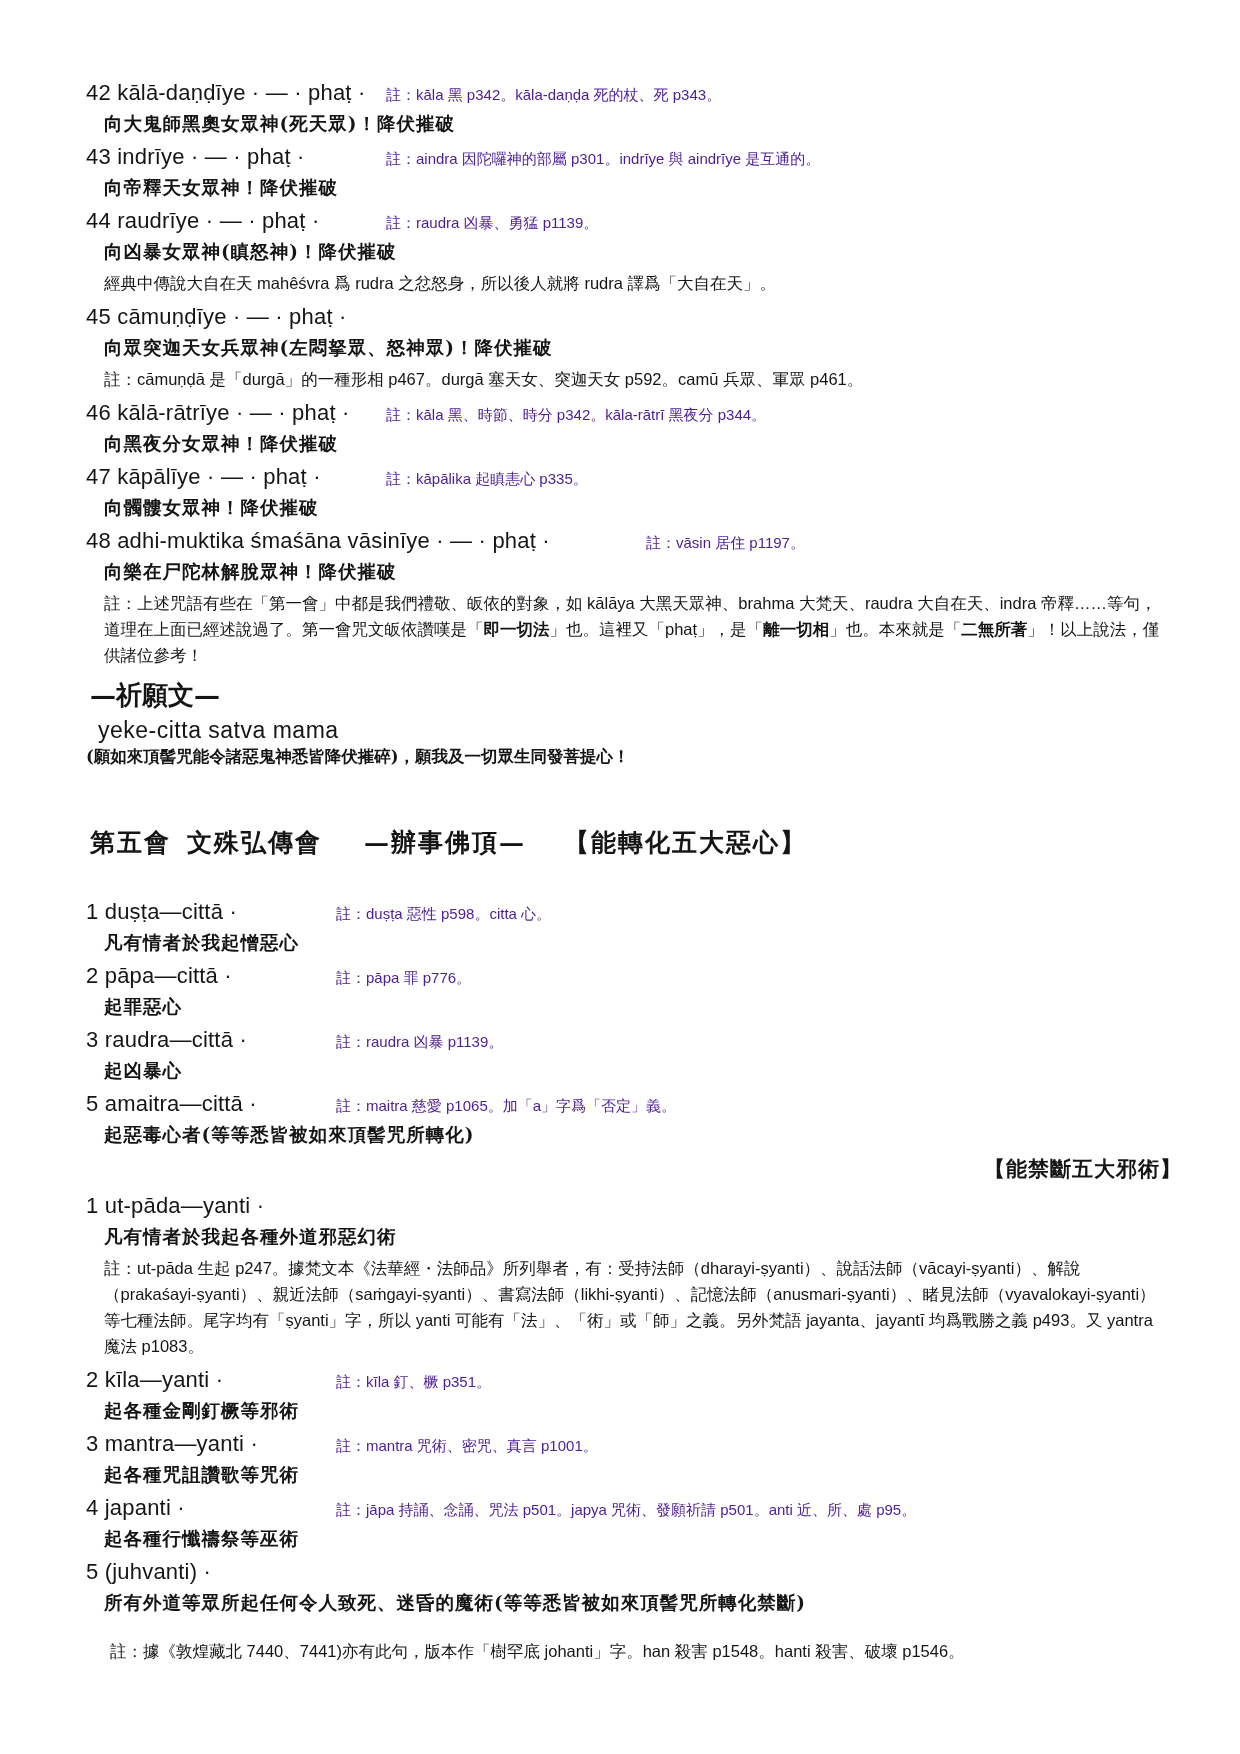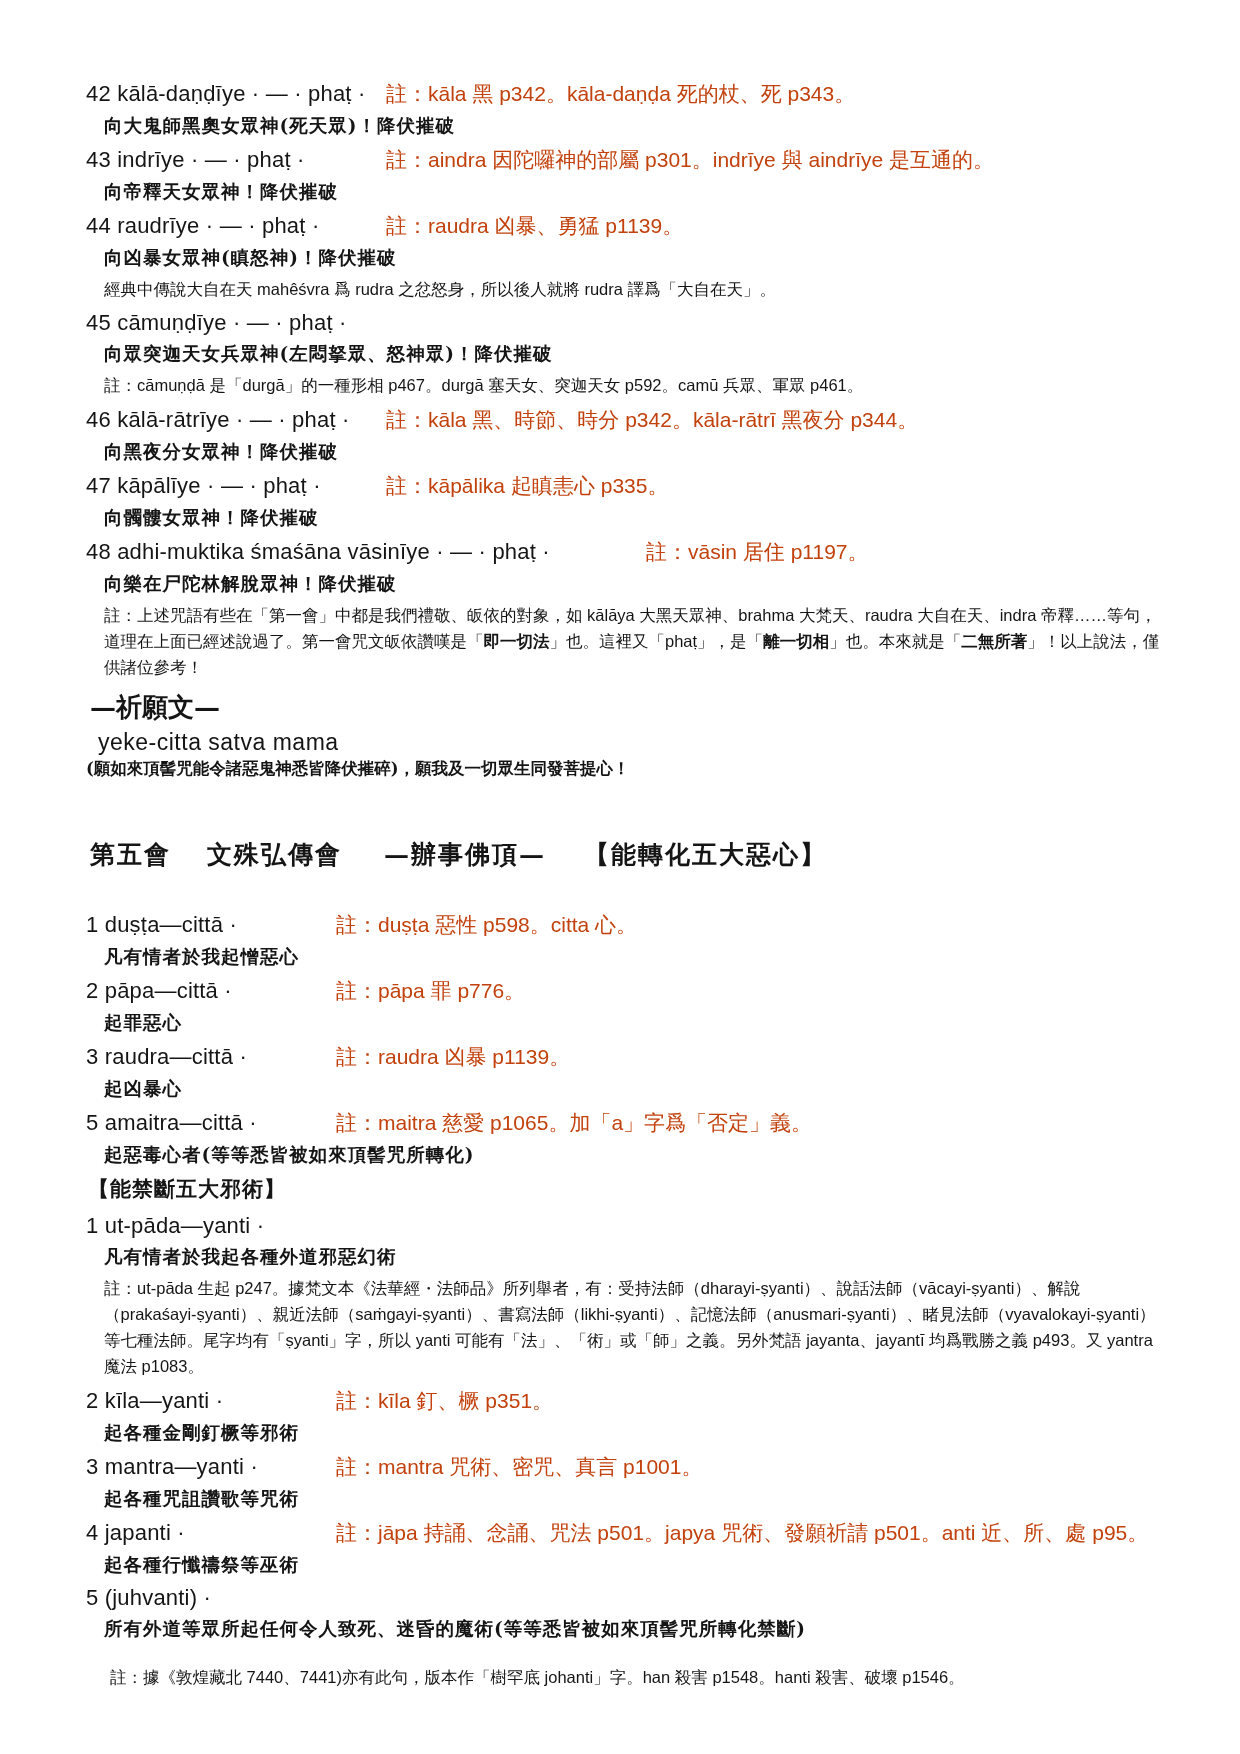--- a/index.html
+++ b/index.html
@@ -5,34 +5,34 @@
   html,body{margin:0;padding:0;background:#ffffff;}
   body{width:1240px;height:1754px;overflow:hidden;color:#151515;
        font-family:"Liberation Sans",sans-serif;}
   .page{box-sizing:border-box;width:1240px;height:1754px;padding:80px 58px 4px 86px;}
   
   .entry{margin-bottom:8px;}
   .eline{display:flex;align-items:baseline;white-space:nowrap;}
   .mantra{font-size:22px;letter-spacing:.2px;min-width:300px;flex:0 0 auto;}
   .mantra.wide{min-width:560px;}
   .s5 .mantra{min-width:250px;}
-  .note{font-size:21px;color:#c2410c;flex:0 0 auto;}
+  .note{font-size:15px;color:#4c1d95;flex:0 0 auto;}
   .gloss{font-family:"DejaVu Serif",serif;font-weight:bold;font-size:18.5px;
          margin:5px 0 0 18px;letter-spacing:1px;}
   .notepara{font-size:16.5px;line-height:26px;margin:6px 0 2px 18px;max-width:1060px;}
   b.emph{font-weight:bold;}
   
   .wish-h{font-family:"DejaVu Serif",serif;font-weight:bold;font-size:26px;margin:10px 0 2px 4px;}
   .wish-m{font-size:23px;margin:4px 0 2px 12px;letter-spacing:.5px;}
   .wish-g{font-size:16.5px;font-family:"DejaVu Serif",serif;font-weight:bold;margin:2px 0 0 0;}
   
   .sec-h{font-family:"DejaVu Serif",serif;font-weight:bold;font-size:25px;
          margin:58px 0 40px 4px;letter-spacing:2px;}
-  .sec-h .gap1{margin-left:36px;} .sec-h .gap2{margin-left:42px;} .sec-h .gap3{margin-left:38px;}
-  .sub-h{font-family:"DejaVu Serif",serif;font-weight:bold;font-size:21px;margin:2px 0 10px 2px;letter-spacing:1px;}
+  .sec-h .gap1{margin-left:16px;} .sec-h .gap2{margin-left:42px;} .sec-h .gap3{margin-left:38px;}
+  .sub-h{font-family:"DejaVu Serif",serif;font-weight:bold;font-size:21px;margin:2px 0 10px 2px;letter-spacing:1px;text-align:right;}
   .final-note{font-size:16.5px;margin:26px 0 0 24px;}
 </style>
 </head>
 <body>
 
 <div class="page">
 
   <div class="entry">
     <div class="eline">
       <span class="mantra"><span>42</span> <span>kālā-daṇḍīye · — · phaṭ ·</span></span>

